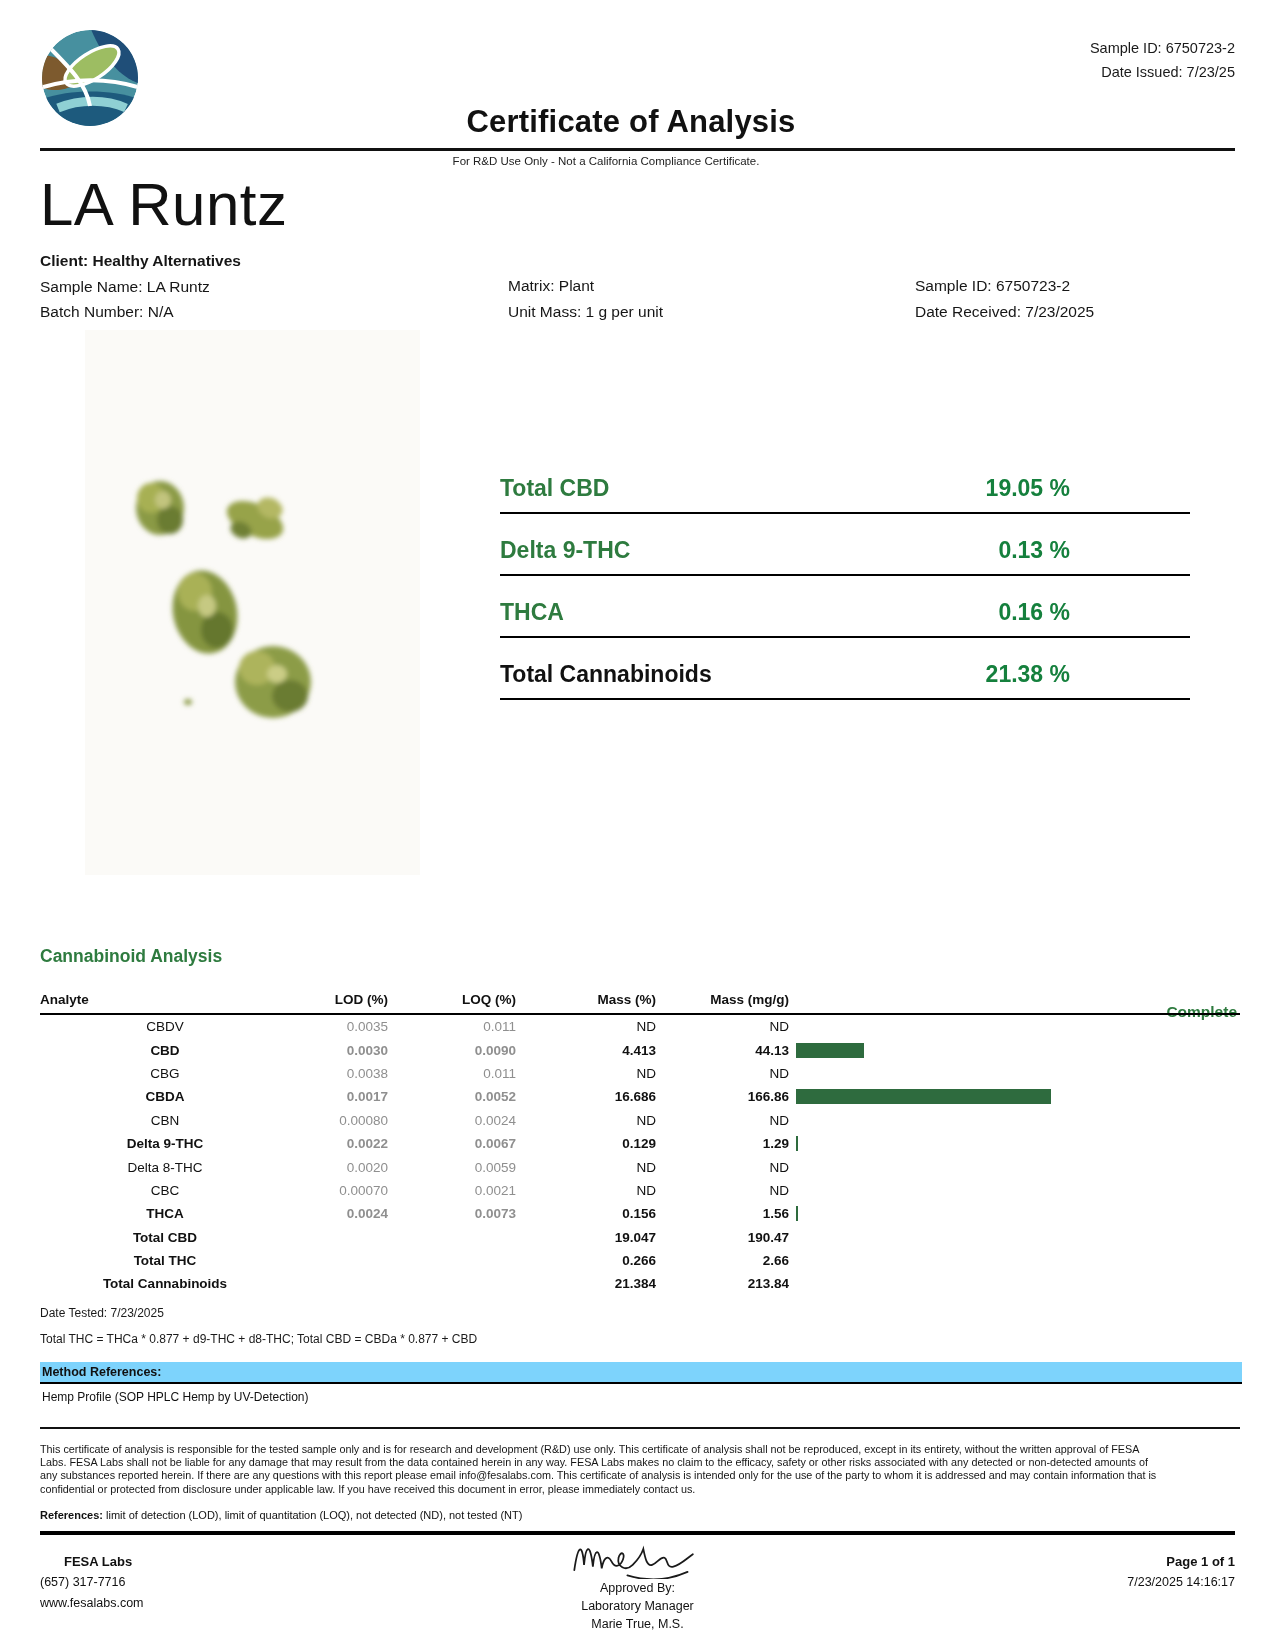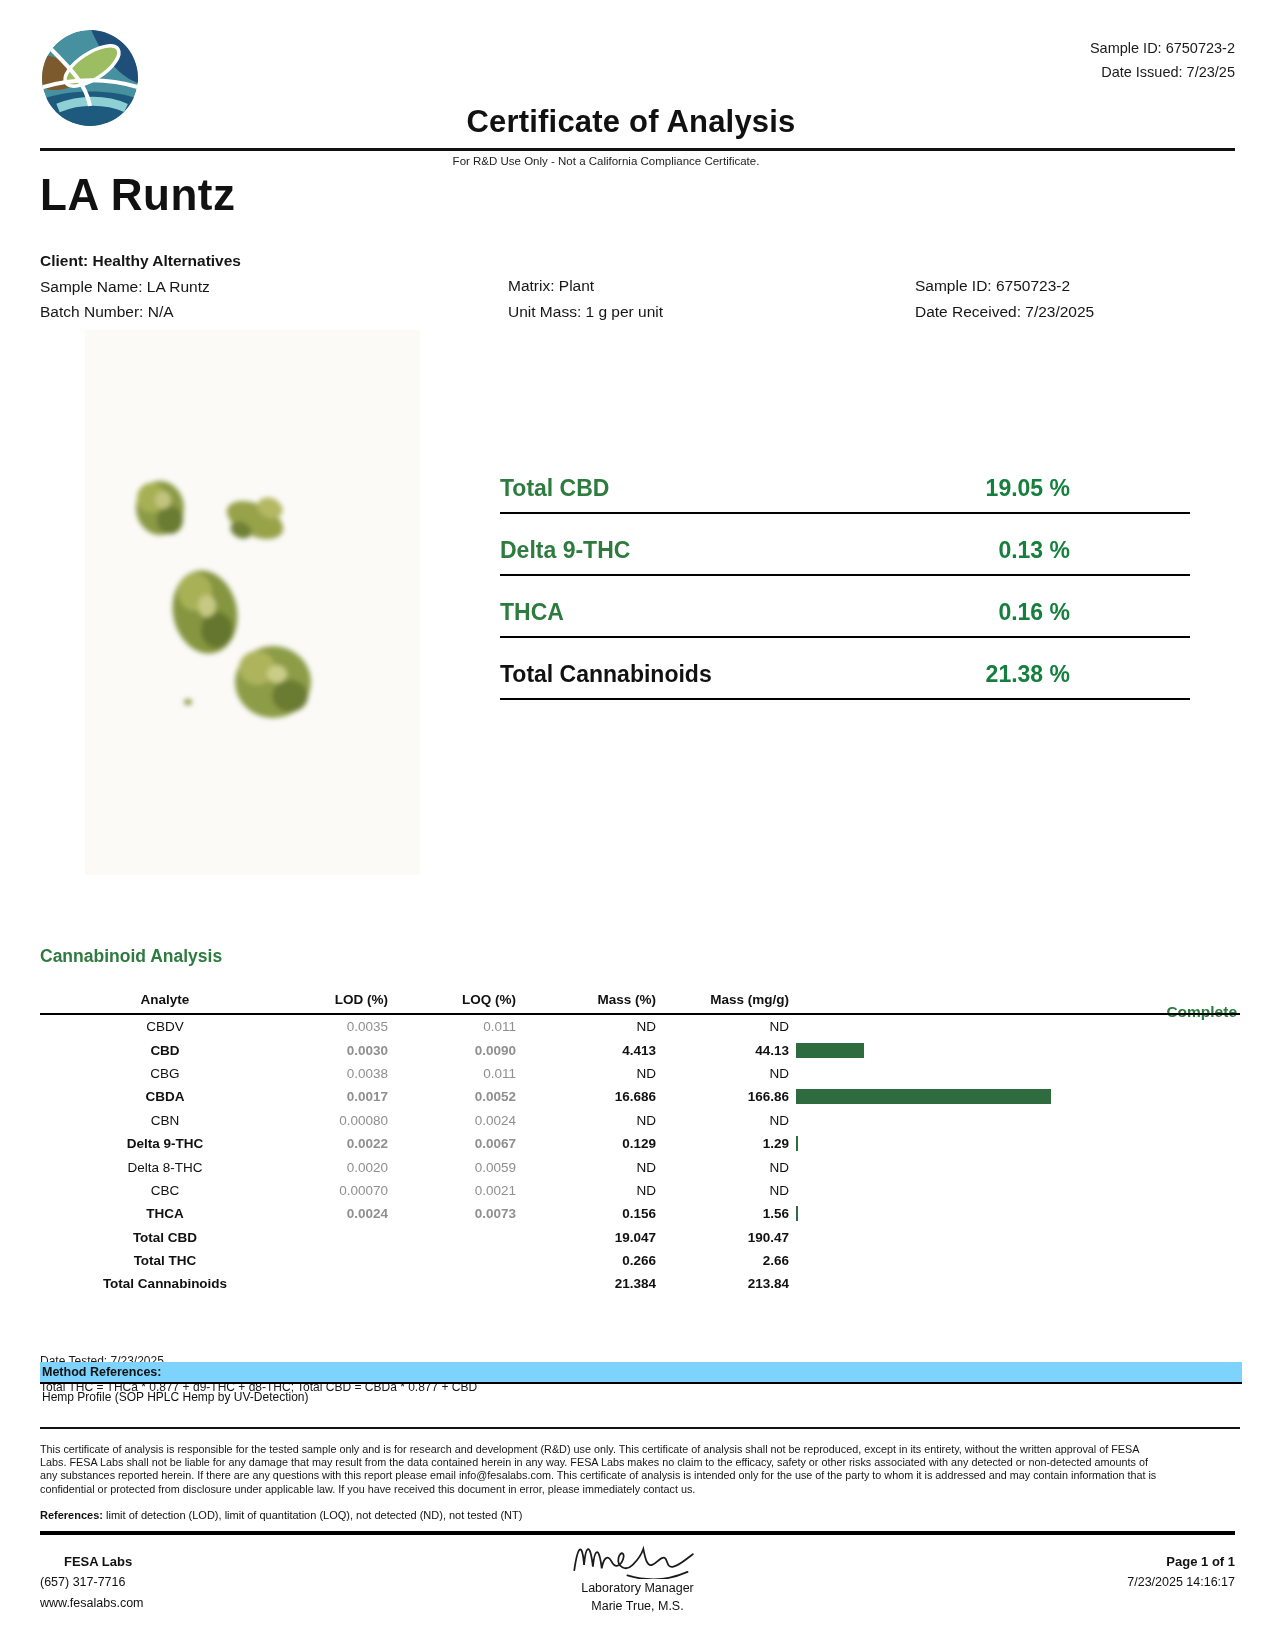--- a/index.html
+++ b/index.html
@@ -11,48 +11,48 @@
   .logo-wrap{position:absolute;left:40px;top:28px;display:flex;align-items:flex-start;}
   .logo-mark{width:100px;height:100px;}
   .logo-text{margin-left:14px;margin-top:10px;font-size:17px;font-weight:bold;
     line-height:18.5px;color:#2f6d8c;letter-spacing:.4px;}
   .top-right{position:absolute;right:40px;top:36px;text-align:right;font-size:14.5px;line-height:24px;color:#1a1a1a;}
   .doc-title{position:absolute;left:0;top:104px;width:1212px;text-align:center;
     font-size:31px;font-weight:bold;letter-spacing:.2px;margin-left:25px;}
   .header-rule{position:absolute;left:40px;right:40px;top:148px;height:3px;background:#111;}
   .doc-subtitle{position:absolute;left:0;top:155px;width:1212px;text-align:center;font-size:11.5px;color:#222;}
   
-  .sample-title{position:absolute;left:40px;top:170px;font-size:44px;font-weight:bold;letter-spacing:.5px;}
+  .sample-title{position:absolute;left:40px;top:170px;font-size:60px;font-weight:normal;letter-spacing:.5px;}
   .info{position:absolute;font-size:15.5px;line-height:25.5px;color:#161616;}
   .info .b{font-weight:bold;}
   .info-col1{left:40px;top:248px;}
   .info-col2{left:508px;top:273px;}
   .info-col3{left:915px;top:273px;}
   
   .photo{position:absolute;left:85px;top:330px;width:335px;height:545px;background:#fbfaf7;}
   
   .summary{position:absolute;left:500px;top:452px;width:690px;}
   .sum-row{padding-top:23px;padding-bottom:10px;border-bottom:2.5px solid #000;
     display:flex;justify-content:space-between;align-items:baseline;}
   .sum-label{font-size:23px;font-weight:bold;color:#2e7b3f;}
   .sum-label.black{color:#111;}
   .sum-value{font-size:23px;font-weight:bold;color:#15803d;padding-right:120px;}
   
   .ana-title{position:absolute;left:40px;top:946px;font-size:17.5px;font-weight:bold;color:#2e7b3f;}
   .ana-status{position:absolute;right:38px;top:1003px;font-size:15.5px;font-weight:bold;color:#2e7b3f;}
   .ana-table{position:absolute;left:40px;top:992px;width:1200px;border-collapse:collapse;table-layout:fixed;}
   .ana-table th{font-size:13.5px;font-weight:bold;text-align:right;padding:0 0 6px 0;border-bottom:2.5px solid #000;}
-  .ana-table th.l{text-align:center;}
+  .ana-table th.l{text-align:left;}
   .ana-table td{font-size:13.5px;height:23.4px;padding:0;vertical-align:middle;text-align:right;}
   .ana-table td.l{text-align:center;margin-top:32px;}
   .ana-table td.gray{color:#8f8f8f;}
   .ana-table tr.bold td{font-weight:bold;}
   .barcell{text-align:left !important;padding-left:7px !important;}
   .bar{height:15px;background:#2e6b3e;}
-  .notes{position:absolute;left:40px;font-size:12px;color:#1a1a1a;margin-top:48px;}
+  .notes{position:absolute;left:40px;font-size:12px;color:#1a1a1a;}
   
   .method-band{position:absolute;left:40px;width:1200px;top:1362px;background:#7dd3fc;
     border-bottom:2px solid #000;font-size:12.5px;font-weight:bold;padding:3px 0 3px 2px;}
   .method-ref{position:absolute;left:42px;top:1390px;font-size:12px;}
   .disc-rule{position:absolute;left:40px;right:35px;top:1427px;height:2px;background:#111;}
   .disclaimer{position:absolute;left:40px;top:1443px;width:1128px;font-size:10.8px;line-height:13.2px;color:#161616;}
   .references{position:absolute;left:40px;top:1509px;width:1128px;font-size:11px;}
   .references .b{font-weight:bold;}
   
   .footer-rule{position:absolute;left:40px;right:40px;top:1531px;height:3.5px;background:#000;}
@@ -314,20 +314,21 @@
     <div>www.fesalabs.com</div>
   </div>
 
   <div class="foot-center">
     <svg class="signature" viewBox="0 0 160 52">
       <g fill="none" stroke="#1a1a1a" stroke-width="2" stroke-linecap="round">
         <path d="M8,42 C12,14 17,10 19,36 C21,14 26,10 29,38 C31,18 36,14 39,40 C41,28 46,24 50,32 C54,40 60,38 63,30 C66,22 60,20 58,28 C56,38 66,44 74,36 C80,30 84,24 86,18 C88,28 90,38 96,36 C102,34 106,26 110,28 C114,30 112,40 120,38 C128,36 136,28 142,24"></path>
         <path d="M68,48 C95,56 118,52 136,44"></path>
       </g>
     </svg>
+    <div>Approved By:</div>
     <div>Laboratory Manager</div>
     <div>Marie True, M.S.</div>
   </div>
 
   <div class="foot-right">
     <div class="b">Page 1 of 1</div>
     <div>7/23/2025 14:16:17</div>
   </div>
 
 </div>

